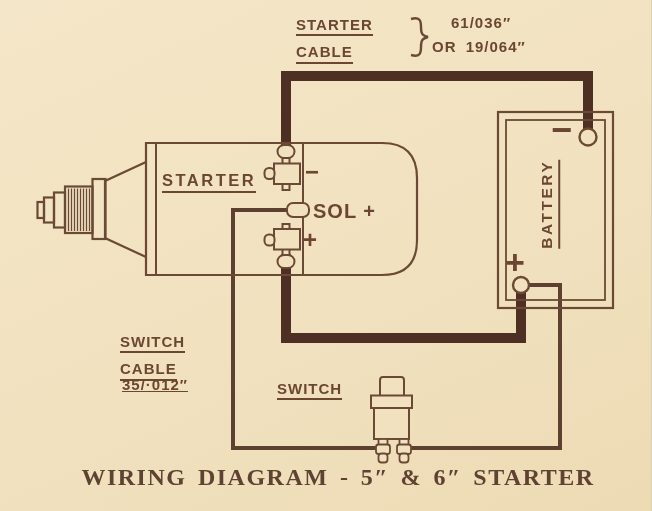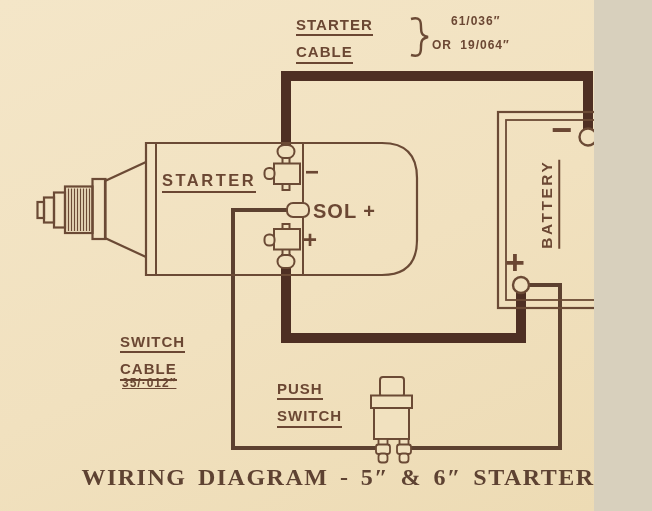--- a/index.html
+++ b/index.html
@@ -1,29 +1,29 @@
 <!DOCTYPE html>
 <html><head>
 <meta charset="utf-8">
 <style>
   html,body{margin:0;padding:0;background:#d8d0bd;}
   .stage{
-    position:relative;width:594px;height:511px;overflow:hidden;
+    position:relative;width:651px;height:511px;overflow:hidden;
     background:linear-gradient(155deg,#f4e6c8 0%,#f1e1bf 55%,#eddbb4 100%);
     font-family:"Liberation Sans",sans-serif;
   }
   svg{position:absolute;left:0;top:0;}
   .lbl{
     position:absolute;color:#6b4733;font-weight:700;line-height:1.05;
     letter-spacing:1px;white-space:nowrap;
   }
   .u{display:inline-block;border-bottom:2.2px solid currentColor;padding-bottom:1.5px;}
   .stack span{display:block;margin-bottom:4px;}
   .stack .u{display:inline-block;}
-  .num{font-size:12px;font-style:normal;}
+  .num{font-size:15px;font-style:normal;}
   .sign{position:absolute;color:#6b4733;font-weight:700;line-height:1;}
   .battery-label{
     position:absolute;left:509px;top:198px;width:80px;text-align:center;
     transform:rotate(-90deg);transform-origin:center;color:#6b4733;
     font-weight:700;font-size:15.5px;letter-spacing:2.5px;white-space:nowrap;
   }
   .title{
     position:absolute;left:0;top:464px;width:652px;text-align:center;
     color:#5e4232;font-family:"Liberation Serif",serif;font-weight:700;
     font-size:24px;letter-spacing:1.5px;word-spacing:4px;white-space:nowrap;padding-left:12px;
@@ -138,19 +138,18 @@
   <div class="sign" style="left:551px;top:112px;font-size:36px;">−</div>
   <div class="sign" style="left:505px;top:245px;font-size:34px;">+</div>
 
   <div class="lbl stack" style="left:120px;top:334px;font-size:15px;">
     <span><span class="u">SWITCH</span></span>
     <span><span class="u">CABLE</span></span>
   </div>
   <div class="lbl num" style="left:122px;top:377px;text-decoration:underline;">35/·012″</div>
 
   <div class="lbl stack" style="left:277px;top:381px;font-size:15px;">
-    <span><span class="u">PUSH</span></span>
     <span><span class="u">SWITCH</span></span>
   </div>
 
   <div class="title">WIRING DIAGRAM - 5″ &amp; 6″ STARTER</div>
 
 </div>
 
 </body></html>

